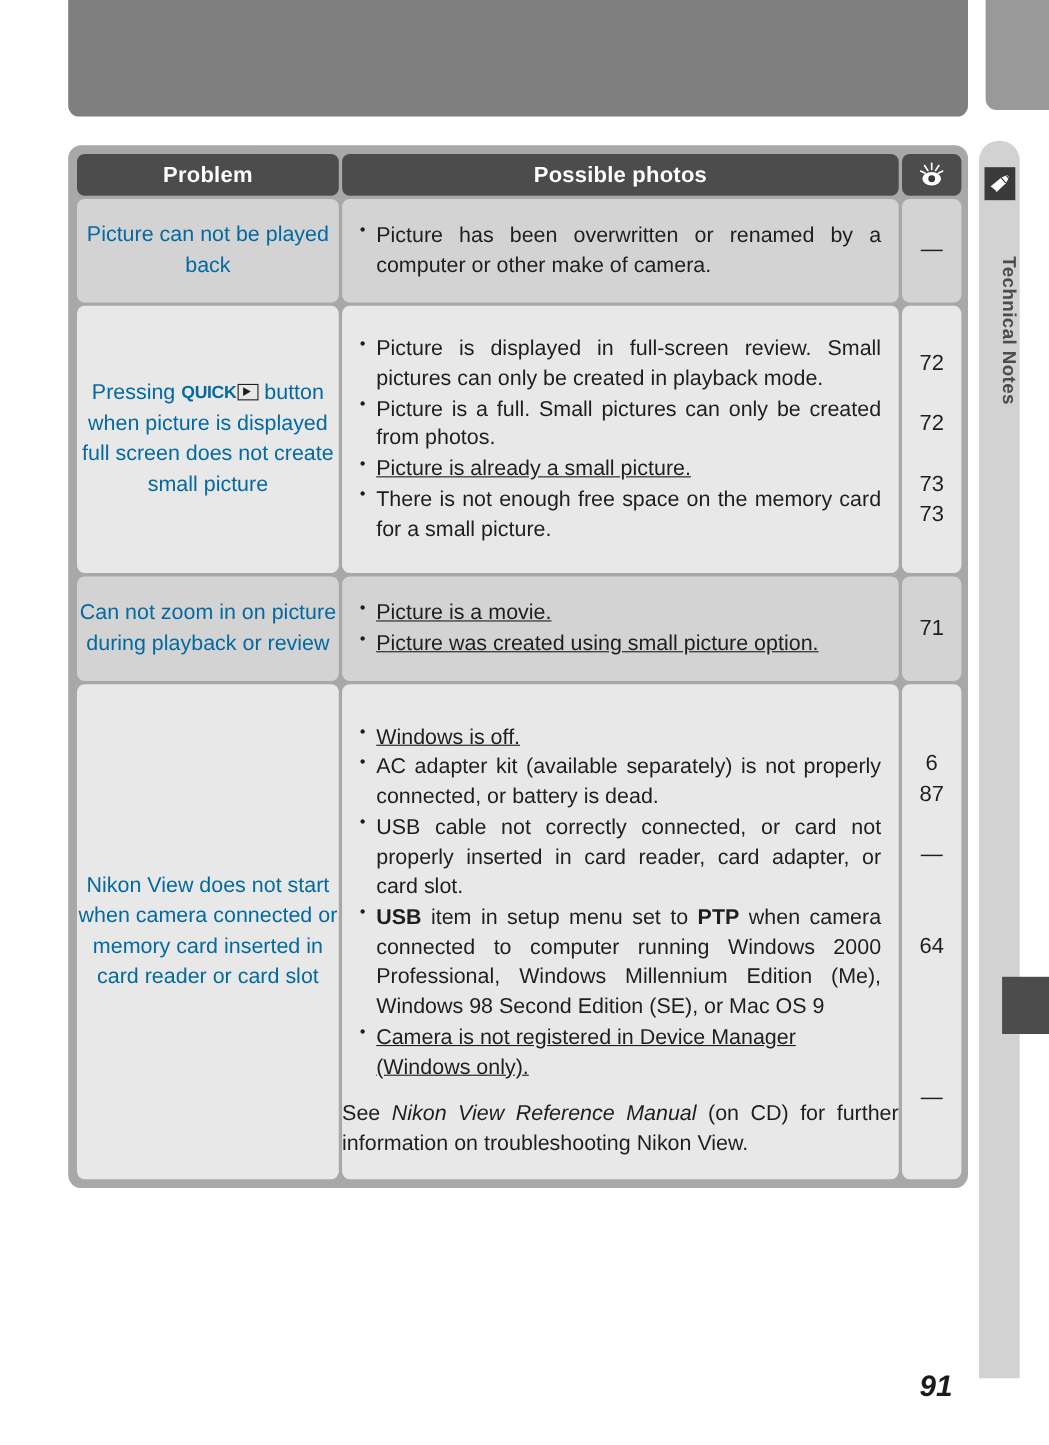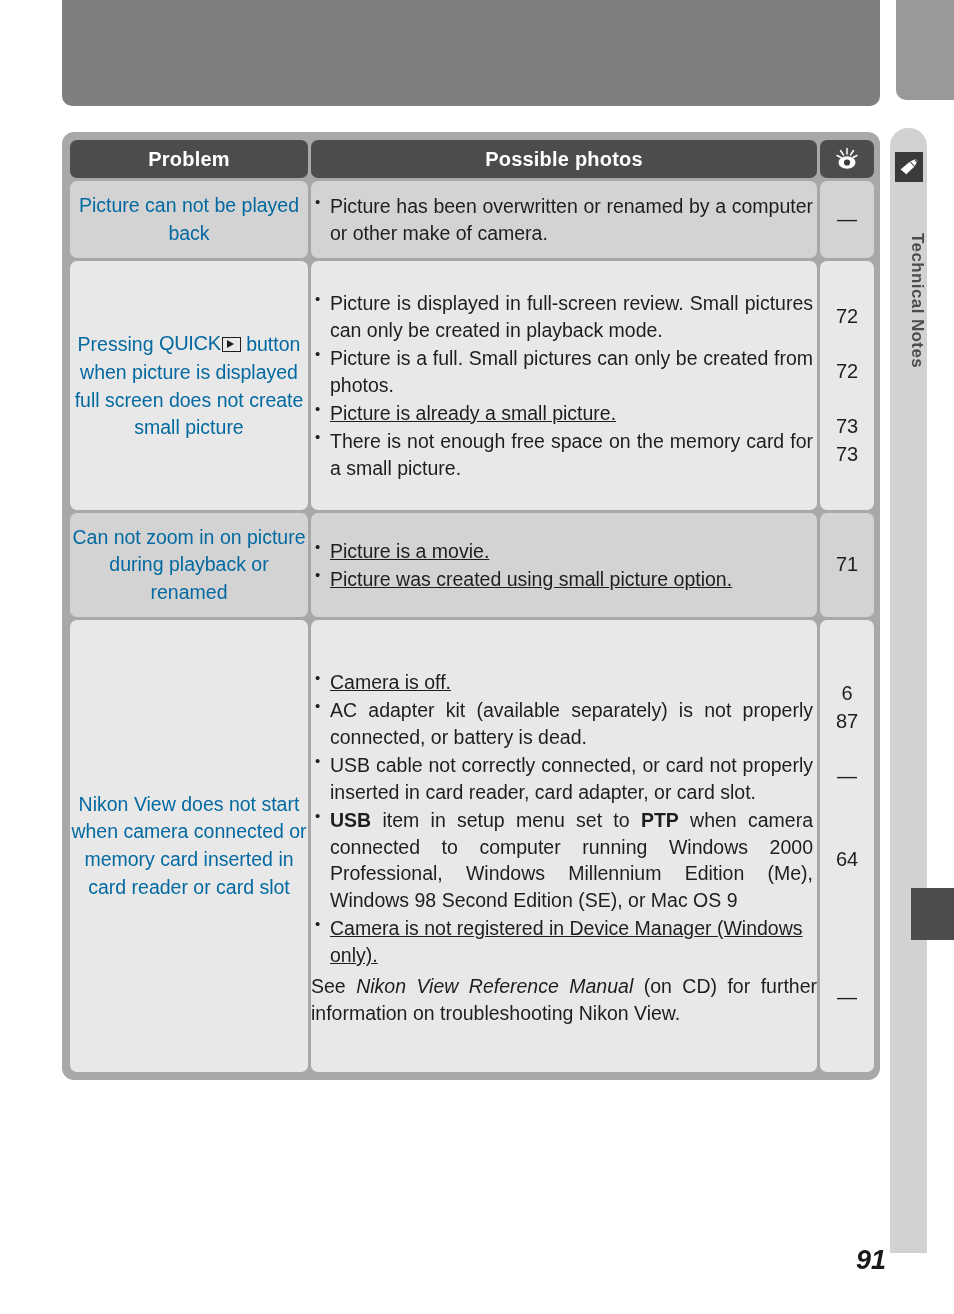--- a/index.html
+++ b/index.html
@@ -148,21 +148,21 @@
   td.pages {
     text-align: center;
     font-size: 20px;
     color: #1e1e1e;
     vertical-align: middle;
     padding: 8px 2px;
   }
 
   ul.causes {
     list-style: none;
-    margin: 4px;
+    margin: 16px;
     padding: 0;
   }
   ul.causes > li {
     position: relative;
     padding-left: 15px;
     margin: 0 0 1px 0;
     text-align: justify;
     text-justify: inter-word;
   }
   ul.causes > li::before {
@@ -180,22 +180,22 @@
   }
 
   .pg { line-height: 1.38; }
   .pg-spacer { visibility: hidden; }
 
   b.strong { font-weight: bold; }
   i.ital { font-style: italic; }
 
   
   .quick-badge {
-    font-weight: normal;
-    font-size: 20px;
+    font-weight: bold;
+    font-size: 16px;
     letter-spacing: -0.3px;
     vertical-align: 1px;
   }
   .play-box {
     display: inline-block;
     border: 1.6px solid #1e1e1e;
     width: 17px;
     height: 13px;
     position: relative;
     vertical-align: -1px;
@@ -206,21 +206,21 @@
     position: absolute;
     left: 4px; top: 2px;
     border-left: 7px solid #1e1e1e;
     border-top: 4.5px solid transparent;
     border-bottom: 4.5px solid transparent;
   }
 
   
   #page-number {
     position: absolute;
-    left: 856px;
+    left: 836px;
     top: 1245px;
     font-size: 27px;
     font-style: italic;
     font-weight: bold;
     color: #1a1a1a;
   }
 </style>
 </head>
 <body>
 
@@ -297,37 +297,37 @@
           <div class="pg">72</div>
           <div class="pg pg-spacer">0</div>
           <div class="pg">72</div>
           <div class="pg pg-spacer">0</div>
           <div class="pg">73</div>
           <div class="pg">73</div>
         </td>
       </tr>
 
       <tr class="shade-a">
-        <td class="problem">Can not zoom in on picture during playback or renamed</td>
+        <td class="problem">Can not zoom in on picture during playback or review</td>
         <td class="cause">
           <ul class="causes">
             <li class="nojust">Picture is a movie.</li>
             <li class="nojust">Picture was created using small picture option.</li>
           </ul>
         </td>
         <td class="pages">
           <div class="pg">71</div>
         </td>
       </tr>
 
       <tr class="shade-b">
         <td class="problem">Nikon View does not start when camera connected or memory card inserted in card reader or card slot</td>
         <td class="cause">
           <ul class="causes">
-            <li class="nojust">Camera is off.</li>
+            <li class="nojust">Windows is off.</li>
             <li>AC adapter kit (available separately) is not properly connected, or battery is dead.</li>
             <li>USB cable not correctly connected, or card not properly inserted in card reader, card adapter, or card slot.</li>
             <li>
               <b class="strong">USB</b> item in setup menu set to <b class="strong">PTP</b> when camera connected to computer running Windows 2000 Professional, Windows Millennium Edition (Me), Windows 98 Second Edition (SE), or Mac OS 9
             </li>
             <li class="nojust">Camera is not registered in Device Manager (Windows only).</li>
           </ul>
           <p class="plain">See <i class="ital">Nikon View Reference Manual</i> (on CD) for further information on troubleshooting Nikon View.</p>
         </td>
         <td class="pages">

